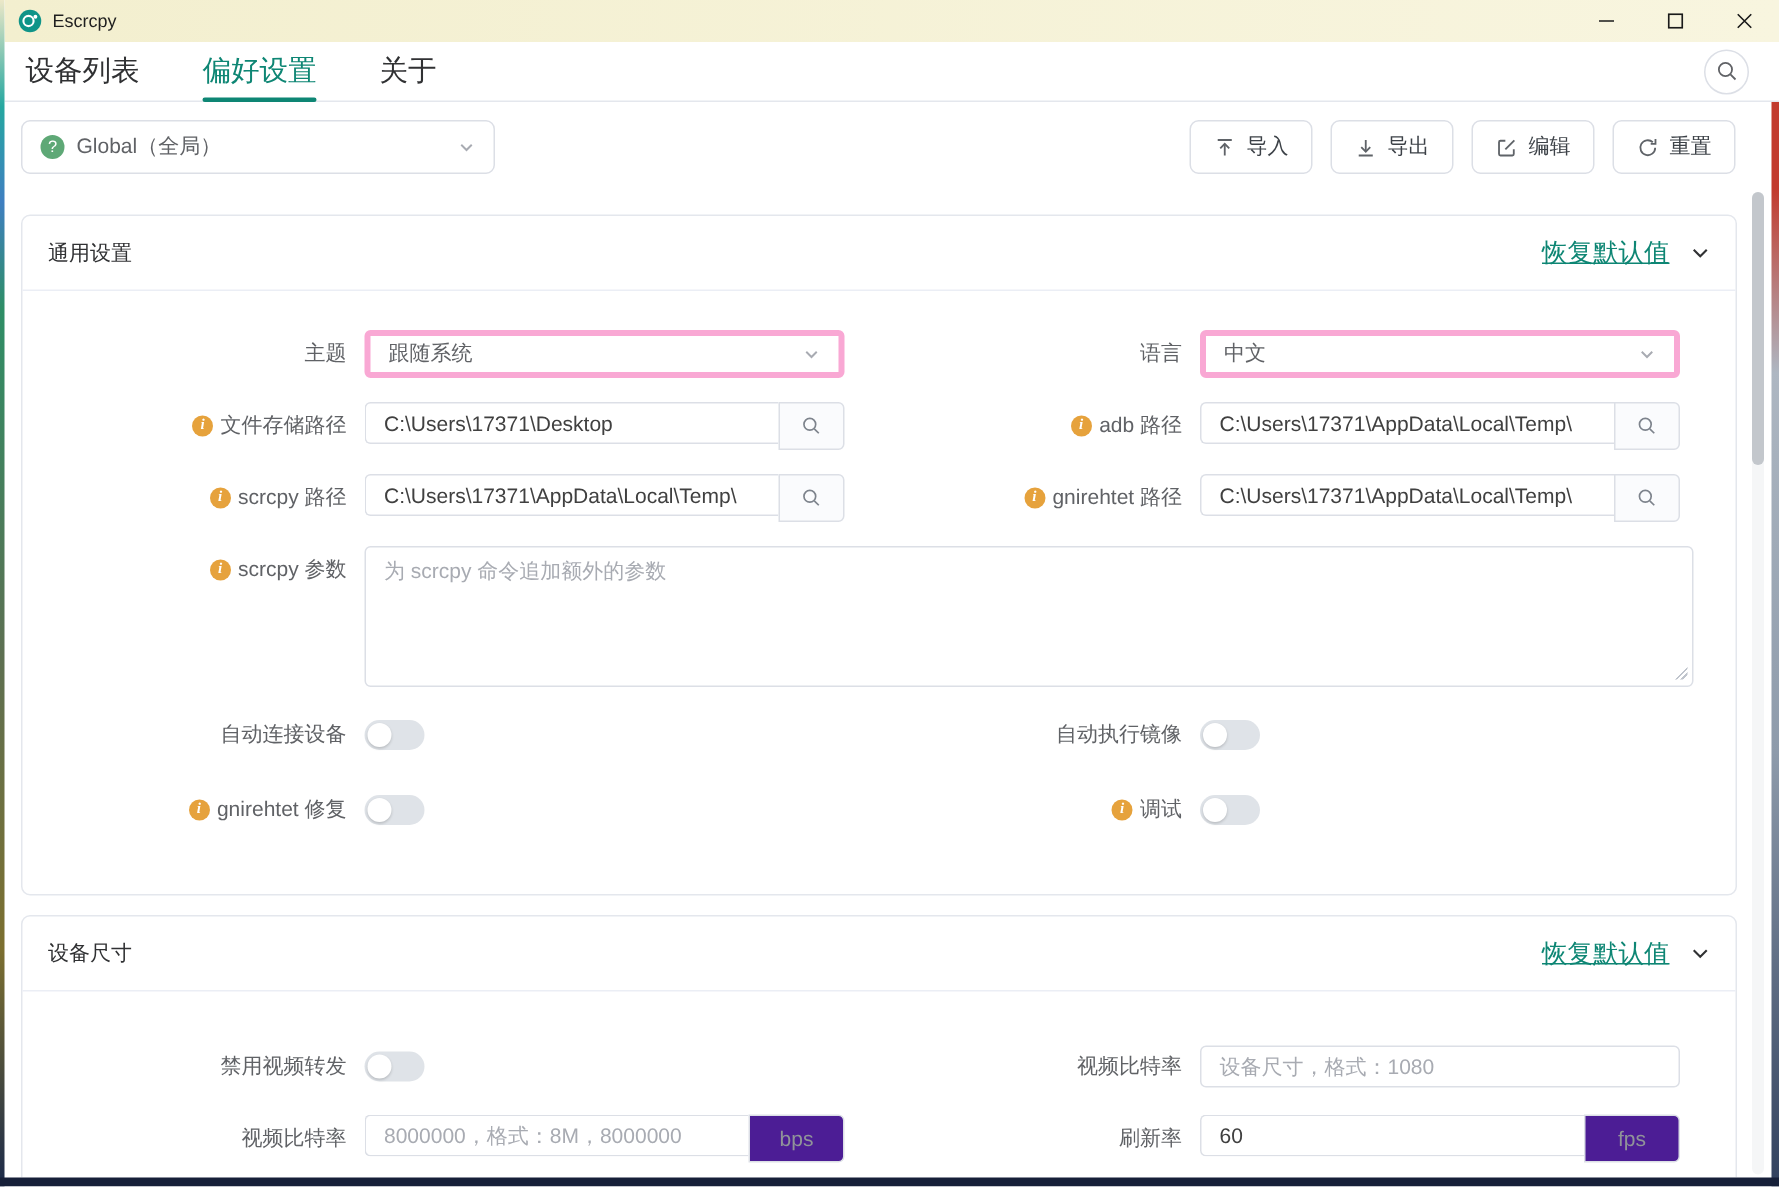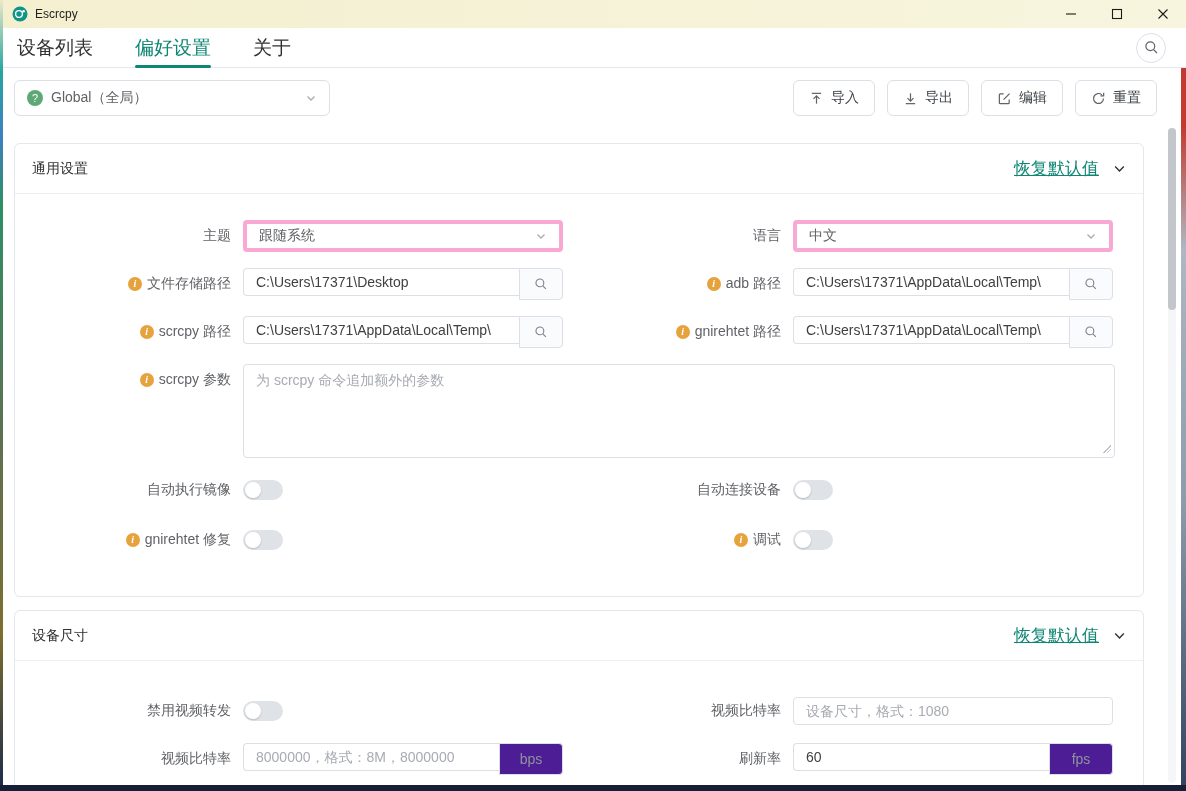--- a/index.html
+++ b/index.html
@@ -44,21 +44,21 @@
     display:flex; align-items:center; padding:0 12px; gap:8px; font-size:14px; color:#606266; cursor:pointer; background:#fff; }
   .q-icon { width:16px; height:16px; border-radius:50%; background:#5ea876; color:#fff;
     font-size:11px; line-height:16px; text-align:center; flex-shrink:0; }
   .scope-select .chev { margin-left:auto; }
   .toolbar-buttons { display:flex; gap:12px; }
   .tbtn { height:36px; padding:0 15px; background:#fff; border:1px solid #dcdfe6; border-radius:6px;
     display:flex; align-items:center; gap:7px; font-size:14px; color:#3d4248; cursor:pointer; }
 
   
   .content { position:relative; height:calc(100% - 128px); overflow:hidden; }
-  .card { border:1px solid #e4e7ed; border-radius:6px; margin:15px 42px 0 11px; background:#fff; }
+  .card { border:1px solid #e4e7ed; border-radius:6px; margin:15px 28px 0 11px; background:#fff; }
   .card-header { height:50px; display:flex; align-items:center; justify-content:space-between;
     padding:0 17px; border-bottom:1px solid #ebeef5; }
   .card-title { font-size:14px; color:#303133; }
   .restore { display:flex; align-items:center; gap:14px; cursor:pointer; }
   .restore-label { font-size:17px; color:var(--accent);text-decoration:underline; }
   .card-body { padding:26px 28px 24px 0; }
 
   .form-row { display:flex; margin-bottom:16px; }
   .form-row.toggles-first { margin-top:14px; margin-bottom:18px; }
   .form-item { display:flex; align-items:center; width:50%; }
@@ -324,31 +324,31 @@
                 <textarea class="args-textarea" placeholder="为 scrcpy 命令追加额外的参数" style=""></textarea>
                 <span class="resize-corner"></span>
               </div>
             </div>
           </div>
         </div>
 
         <div class="form-row toggles-first">
           <div class="form-item">
             <label class="form-label">
-                <span>自动执行镜像</span>
+                <span>自动连接设备</span>
               </label>
             <div class="form-control">
               <div class="switch">
                   <span class="knob"></span>
                 </div>
             </div>
           </div>
           <div class="form-item">
             <label class="form-label">
-                <span>自动连接设备</span>
+                <span>自动执行镜像</span>
               </label>
             <div class="form-control">
               <div class="switch">
                   <span class="knob"></span>
                 </div>
             </div>
           </div>
         </div>
 
         <div class="form-row">

